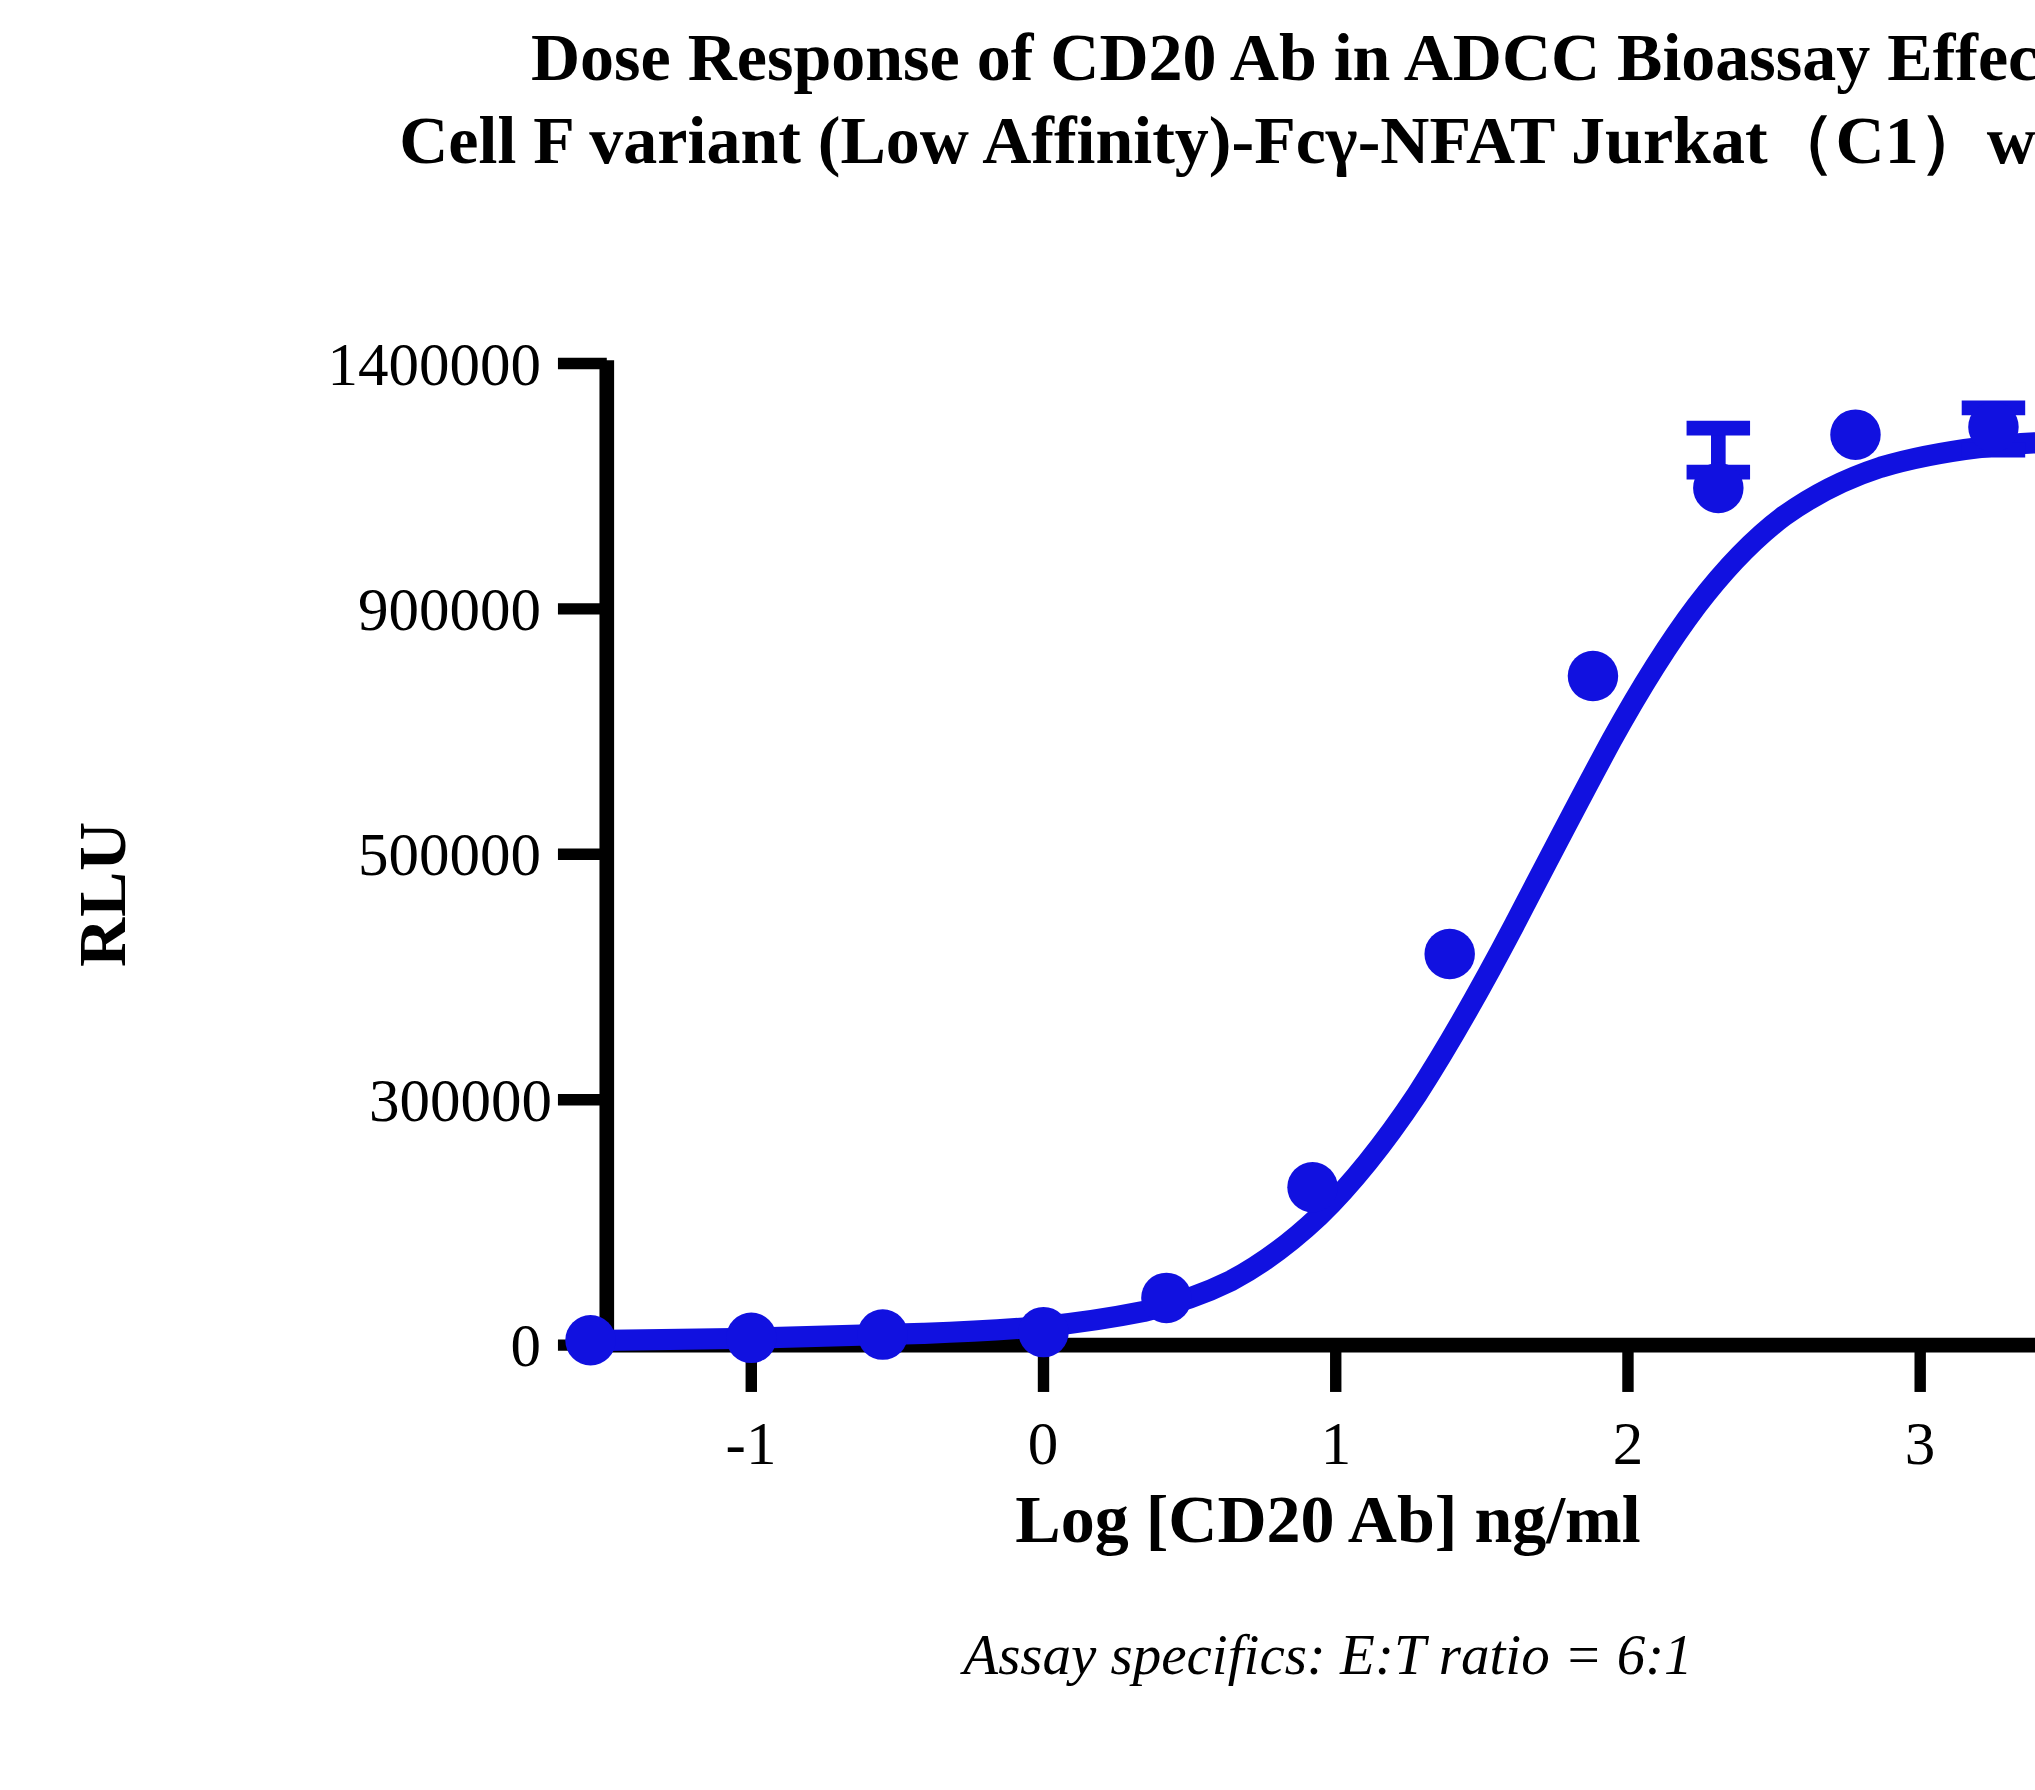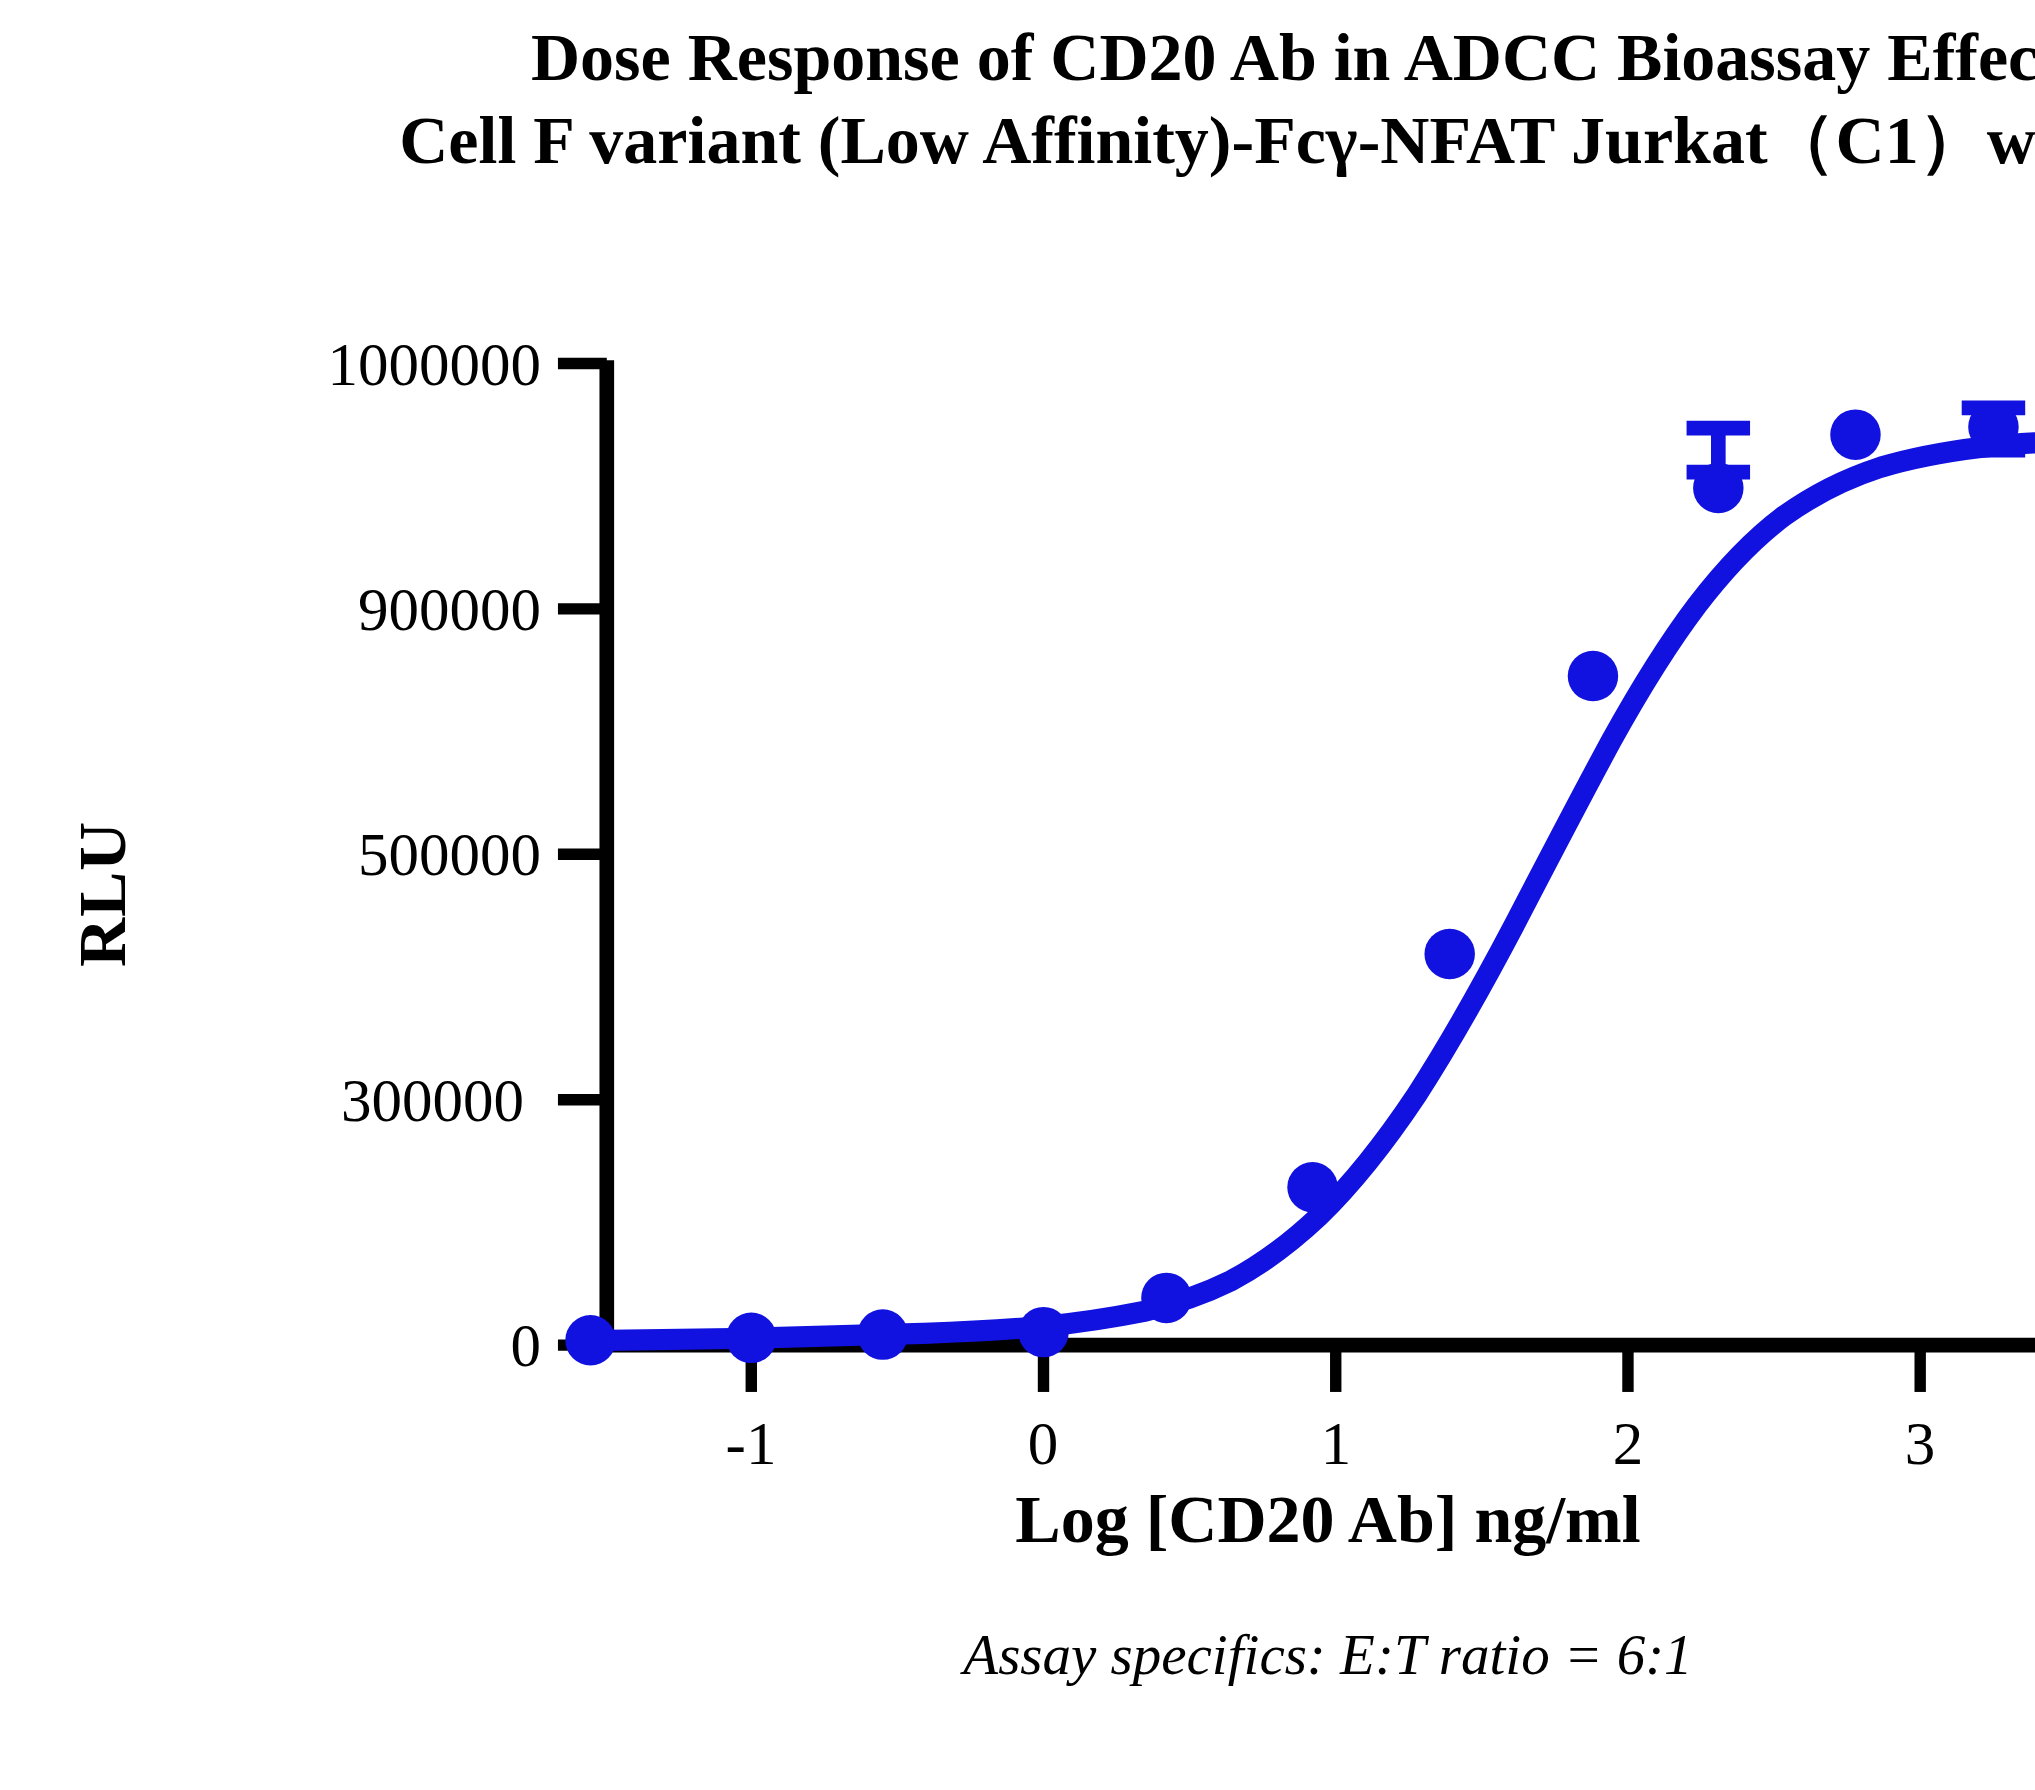--- a/index.html
+++ b/index.html
@@ -151,24 +151,24 @@
         <circle cx="2865" cy="3189" r="62"></circle>
         <circle cx="3224" cy="2917" r="62"></circle>
         <circle cx="3561" cy="2344" r="62"></circle>
         <circle cx="3913" cy="1661" r="62"></circle>
         <circle cx="4221" cy="1199" r="62"></circle>
         <circle cx="4558" cy="1068" r="62"></circle>
         <circle cx="4897" cy="1049" r="62"></circle>
       </g>
     </svg>
 
-    <div class="ytick-label" style="left:191px;top:364px;width:350px;">1000000</div>
+    <div class="ytick-label" style="left:191px;top:364px;width:350px;">1400000</div>
     <div class="ytick-label" style="left:191px;top:609px;width:350px;text-align:right;">900000</div>
     <div class="ytick-label" style="left:191px;top:854px;width:350px;">500000</div>
-    <div class="ytick-label" style="left:174px;top:1100px;width:350px;">300000</div>
+    <div class="ytick-label" style="left:202px;top:1100px;width:350px;">300000</div>
     <div class="ytick-label" style="left:191px;top:1345px;width:350px;">0</div>
 
     <div class="xtick-label" style="left:751px;top:1413px;">-1</div>
     <div class="xtick-label" style="left:1043px;top:1413px;">0</div>
     <div class="xtick-label" style="left:1336px;top:1413px;">1</div>
     <div class="xtick-label" style="left:1628px;top:1413px;">2</div>
     <div class="xtick-label" style="left:1920px;top:1413px;">3</div>
 
     <div class="ylabel">RLU</div>
     <div class="xlabel">Log [CD20 Ab] ng/ml</div>

